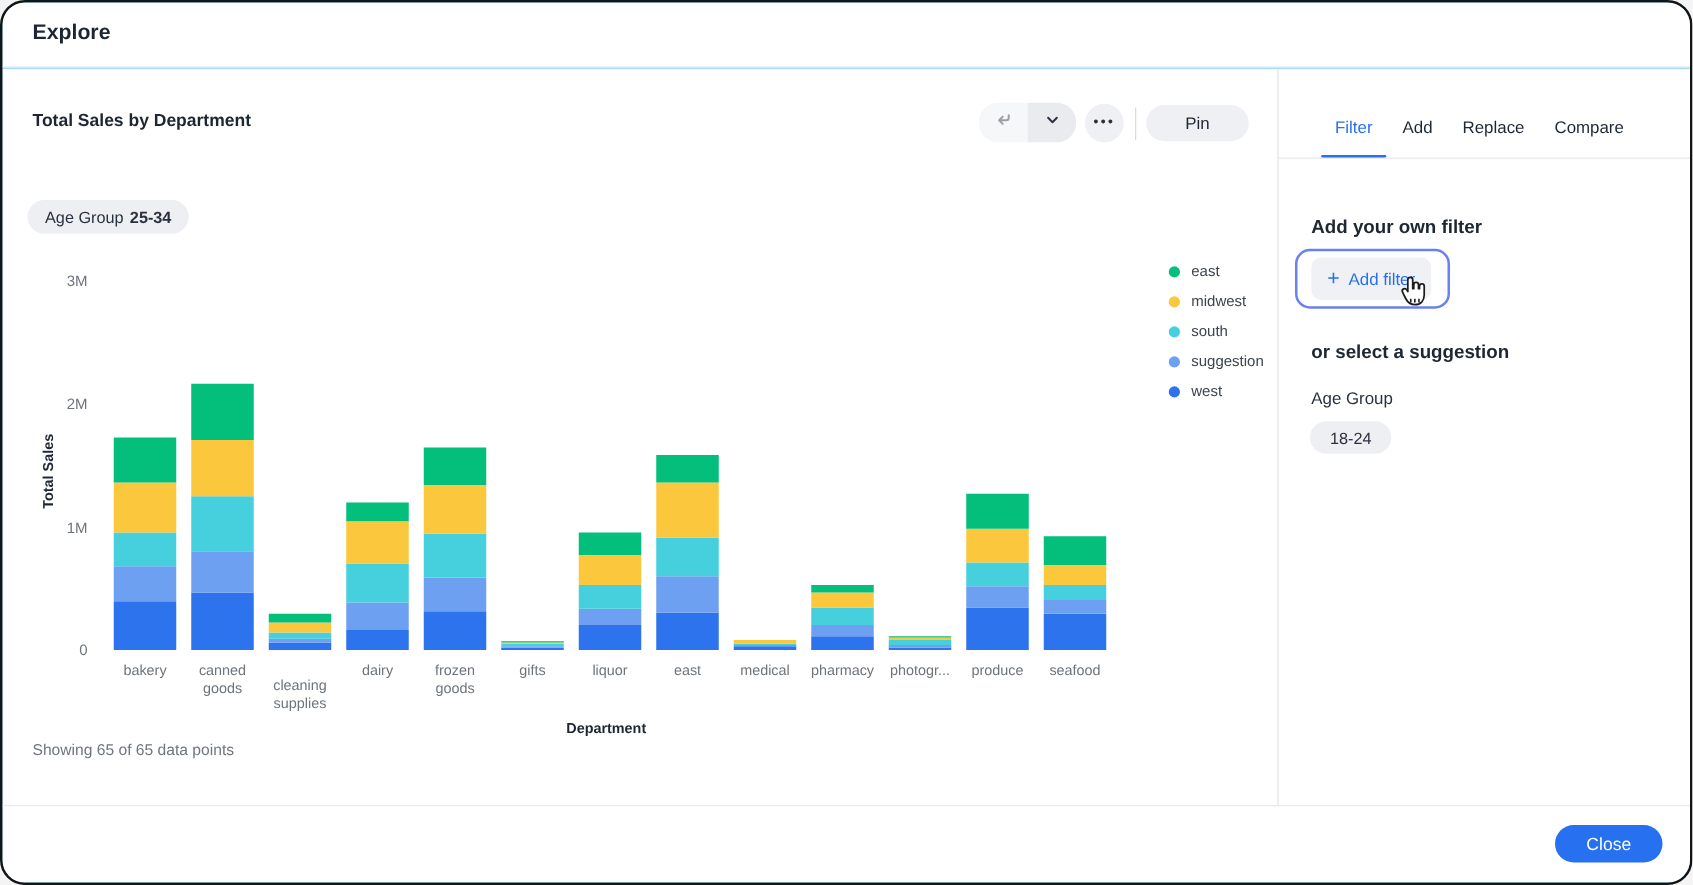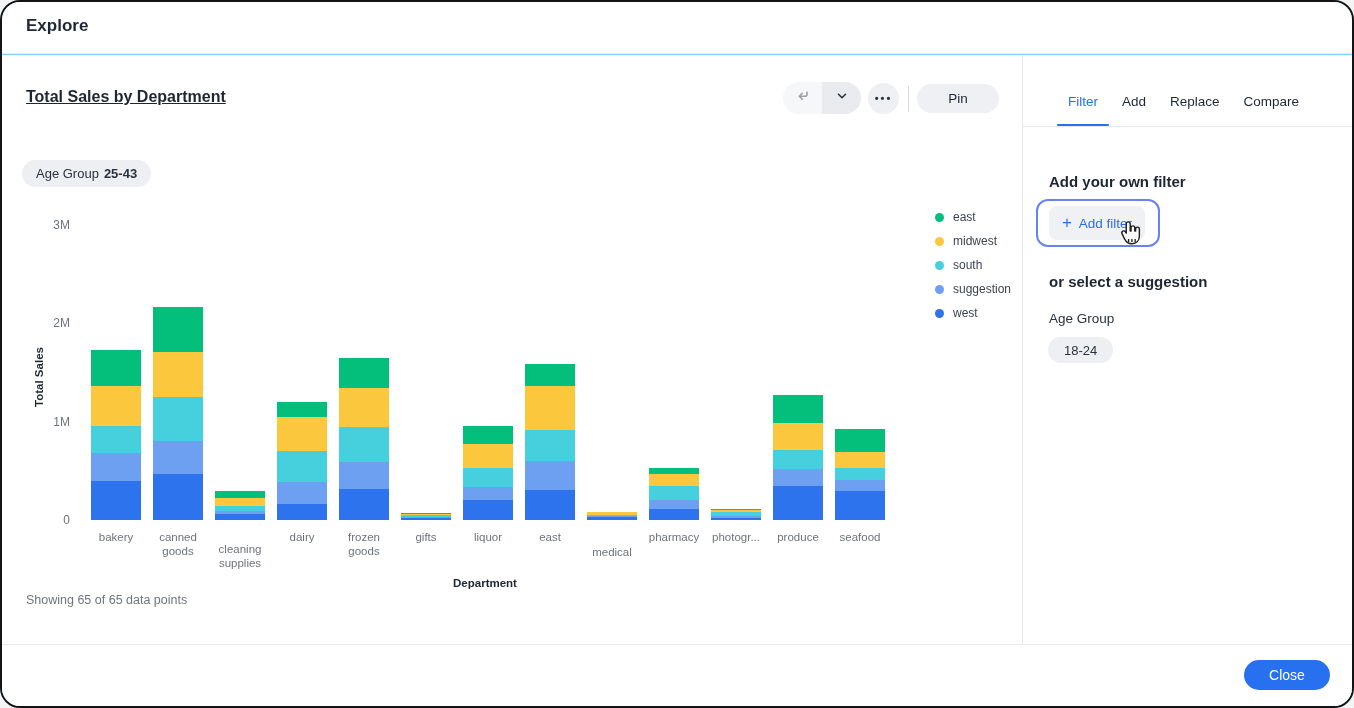--- a/index.html
+++ b/index.html
@@ -7,21 +7,21 @@
   body { font-family:"Liberation Sans", sans-serif; }
   .window{
     position:relative; width:1354px; height:708px; background:#7dd3fc;
     border:2px solid #141414; border-radius:20px; overflow:hidden;
   }
   
   .app-header{ position:absolute; left:0; top:0; right:0; height:52px; border-bottom:1px solid #ebecee; background:#fff; }
   .app-title{ position:absolute; left:24px; top:14px; font-size:17px; font-weight:700; color:#1d2632; }
   
   .left-pane{ position:absolute; left:0; top:53px; width:1020px; bottom:62px; background:#fff; }
-  .viz-title{ position:absolute; left:24px; top:33px; font-size:16px; font-weight:700; color:#1d2632;text-decoration:underline; }
+  .viz-title{ position:absolute; left:24px; top:33px; font-size:14px; font-weight:700; color:#1d2632; }
   
   .split-btn{ position:absolute; left:781px; top:27px; width:78px; height:32px; border-radius:16px; overflow:hidden; display:flex; }
   .split-undo{ width:39px; background:#f6f7f9; display:flex; align-items:center; justify-content:center; cursor:pointer; }
   .split-chevron{ width:39px; background:#e9ebef; display:flex; align-items:center; justify-content:center; cursor:pointer; }
   .more-btn{ position:absolute; left:866px; top:28px; width:31px; height:31px; border-radius:50%; background:#eef0f3; display:flex; align-items:center; justify-content:center; cursor:pointer; }
   .more-dots{ color:#2b323e; font-size:11px; letter-spacing:2px; font-weight:700; padding-bottom:2px; }
   .toolbar-divider{ position:absolute; left:906px; top:31px; width:1px; height:26px; background:#d9dce0; }
   .pin-btn{ position:absolute; left:915px; top:29px; width:82px; height:29px; border-radius:15px; background:#eef0f3; display:flex; align-items:center; justify-content:center; font-size:13.5px; color:#1d2632; cursor:pointer; }
   
   .chip-row{ position:absolute; left:20px; top:105px; }
@@ -89,21 +89,21 @@
       <span class="more-dots">•••</span>
     </div>
     <div class="toolbar-divider"></div>
     <div class="pin-btn">
       <span>Pin</span>
     </div>
 
     <div class="chip-row">
       <span class="chip">
         <span>Age Group</span>
-        <b>25-43</b>
+        <b>25-34</b>
       </span>
     </div>
 
     <div class="chart-area" id="chart-area">
       <div class="ylab">Total Sales</div>
       <div class="xlab">Department</div>
       <div class="legend" id="legend">
           <div class="legend-item">
             <span class="legend-dot" style="background: rgb(4, 190, 124);"></span>
             <span class="legend-label">east</span>
@@ -175,21 +175,21 @@
         <div class="seg" style="left: 523px; top: 406px; width: 50px; height: 29px; background: rgb(110, 160, 242);"></div>
         <div class="seg" style="left: 523px; top: 375px; width: 50px; height: 31px; background: rgb(70, 207, 221);"></div>
         <div class="seg" style="left: 523px; top: 331px; width: 50px; height: 44px; background: rgb(251, 199, 60);"></div>
         <div class="seg" style="left: 523px; top: 309px; width: 50px; height: 22px; background: rgb(4, 190, 124);"></div>
         <div class="xcat" style="left: 516px; top: 475px;">east</div>
         <div class="seg" style="left: 585px; top: 462px; width: 50px; height: 3px; background: rgb(46, 115, 238);"></div>
         <div class="seg" style="left: 585px; top: 461px; width: 50px; height: 1px; background: rgb(110, 160, 242);"></div>
         <div class="seg" style="left: 585px; top: 460px; width: 50px; height: 1px; background: rgb(70, 207, 221);"></div>
         <div class="seg" style="left: 585px; top: 457px; width: 50px; height: 3px; background: rgb(251, 199, 60);"></div>
         <div class="seg" style="left: 585px; top: 457px; width: 50px; height: 0px; background: rgb(4, 190, 124);"></div>
-        <div class="xcat" style="left: 578px; top: 490px;">medical</div>
+        <div class="xcat" style="left: 578px; top: 475px;">medical</div>
         <div class="seg" style="left: 647px; top: 454px; width: 50px; height: 11px; background: rgb(46, 115, 238);"></div>
         <div class="seg" style="left: 647px; top: 445px; width: 50px; height: 9px; background: rgb(110, 160, 242);"></div>
         <div class="seg" style="left: 647px; top: 431px; width: 50px; height: 14px; background: rgb(70, 207, 221);"></div>
         <div class="seg" style="left: 647px; top: 419px; width: 50px; height: 12px; background: rgb(251, 199, 60);"></div>
         <div class="seg" style="left: 647px; top: 413px; width: 50px; height: 6px; background: rgb(4, 190, 124);"></div>
         <div class="xcat" style="left: 640px; top: 475px;">pharmacy</div>
         <div class="seg" style="left: 709px; top: 463px; width: 50px; height: 2px; background: rgb(46, 115, 238);"></div>
         <div class="seg" style="left: 709px; top: 461px; width: 50px; height: 2px; background: rgb(110, 160, 242);"></div>
         <div class="seg" style="left: 709px; top: 457px; width: 50px; height: 4px; background: rgb(70, 207, 221);"></div>
         <div class="seg" style="left: 709px; top: 455px; width: 50px; height: 2px; background: rgb(251, 199, 60);"></div>

